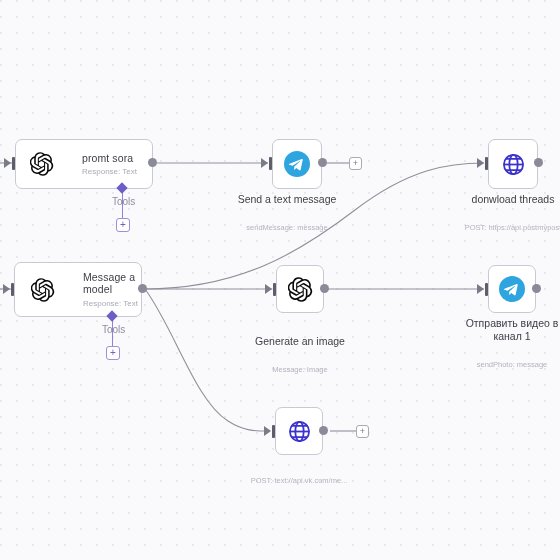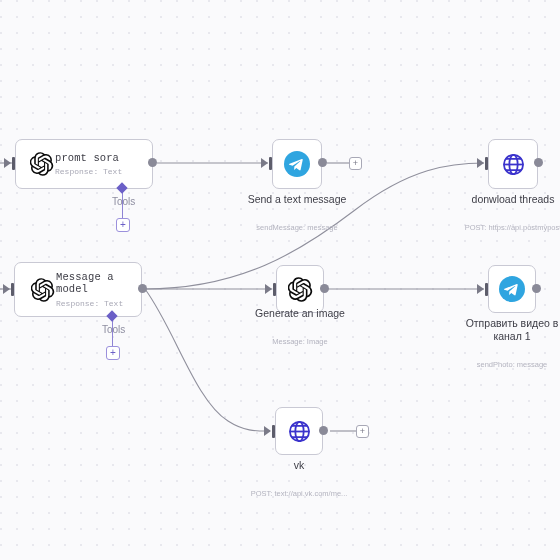--- a/index.html
+++ b/index.html
@@ -32,22 +32,21 @@
     box-sizing: border-box;
     background: #fff;
     border: 1px solid #c9c9d4;
     border-radius: 7px;
     display: flex;
     align-items: center;
     z-index: 3;
   }
   .node.wide {
     padding-left: 14px;
-    gap: 1px;
-    font-family: Liberation Mono, monospace;
+    gap: 28px;
   }
   .node.square {
     justify-content: center;
   }
   .node-icon {
     flex: 0 0 auto;
     display: flex;
     align-items: center;
     justify-content: center;
   }
@@ -216,21 +215,21 @@
       <svg width="26" height="26" viewBox="0 0 26 26">
         <circle cx="13" cy="13" r="13" fill="#2fa5e0"></circle>
         <path d="M5.6 12.7l12.2-4.7c.57-.2 1.07.14.88 1l.01-.01-2.08 9.8c-.15.7-.57.87-1.15.54l-3.18-2.35-1.53 1.48c-.17.17-.31.31-.63.31l.22-3.24 5.9-5.33c.26-.23-.06-.36-.4-.14l-7.29 4.59-3.14-.98c-.68-.22-.7-.68.14-1z" fill="#fff"></path>
       </svg>
     </span>
   </div>
   <div class="in-bar" style="left:269px; top:157px;"></div>
   <div class="in-arrow" style="left:261px; top:158px;"></div>
   <div class="out-dot" style="left:318px; top:158px;"></div>
   <div class="plus-btn" style="left:349px; top:157px;">+</div>
-  <div class="caption" style="left:237px; top:193px; width:120px;">
+  <div class="caption" style="left:227px; top:193px; width:120px;">
     <div class="caption-title">Send a text message</div>
     <div class="caption-sub">sendMessage: message</div>
   </div>
 
   <div class="node square" style="left:488px; top:139px; width:50px; height:50px;">
     <span class="node-icon">
       <svg width="25" height="25" viewBox="0 0 24 24" fill="none" stroke="#3b33cc" stroke-width="1.7">
         <circle cx="12" cy="12" r="9.2"></circle>
         <ellipse cx="12" cy="12" rx="4" ry="9.2"></ellipse>
         <line x1="2.8" y1="12" x2="21.2" y2="12"></line>
@@ -270,21 +269,21 @@
   <div class="node square" style="left:276px; top:265px; width:48px; height:48px;">
     <span class="node-icon">
       <svg width="25" height="25" viewBox="0 0 24 24" fill="#0b0b0b">
         <path d="M21.6 9.82a5.9 5.9 0 0 0-.5-4.84 5.96 5.96 0 0 0-6.42-2.86A5.9 5.9 0 0 0 10.23.2 5.96 5.96 0 0 0 4.55 4.32a5.9 5.9 0 0 0-3.94 2.86 5.96 5.96 0 0 0 .73 6.99 5.9 5.9 0 0 0 .5 4.84 5.96 5.96 0 0 0 6.42 2.86 5.9 5.9 0 0 0 4.45 1.98 5.96 5.96 0 0 0 5.69-4.13 5.9 5.9 0 0 0 3.94-2.86 5.96 5.96 0 0 0-.74-6.99zm-8.89 12.42a4.42 4.42 0 0 1-2.84-1.02l.14-.08 4.72-2.72a.77.77 0 0 0 .39-.67v-6.65l2 1.15a.07.07 0 0 1 .04.05v5.5a4.44 4.44 0 0 1-4.45 4.44zM3.15 18.15a4.41 4.41 0 0 1-.53-2.97l.14.08 4.72 2.73a.77.77 0 0 0 .77 0l5.77-3.33v2.3a.07.07 0 0 1-.03.06l-4.77 2.76a4.45 4.45 0 0 1-6.07-1.63zM1.91 7.87a4.42 4.42 0 0 1 2.3-1.94v5.6a.76.76 0 0 0 .38.66l5.75 3.32-2 1.15a.07.07 0 0 1-.06 0L3.51 13.9a4.45 4.45 0 0 1-1.6-6.06zm16.4 3.81l-5.77-3.34 2-1.15a.07.07 0 0 1 .06 0l4.77 2.76a4.44 4.44 0 0 1-.68 8.01v-5.61a.77.77 0 0 0-.38-.67zm1.99-3l-.14-.09-4.71-2.75a.77.77 0 0 0-.78 0L8.9 9.17v-2.3a.07.07 0 0 1 .03-.06l4.77-2.75a4.45 4.45 0 0 1 6.6 4.6zM7.81 12.78l-2-1.15a.07.07 0 0 1-.04-.06V6.08a4.45 4.45 0 0 1 7.29-3.41l-.14.08L8.2 5.47a.77.77 0 0 0-.39.67zm1.09-2.35L11.47 8.95l2.58 1.48v2.97l-2.57 1.48-2.58-1.48z"></path>
       </svg>
     </span>
   </div>
   <div class="in-bar" style="left:273px; top:283px;"></div>
   <div class="in-arrow" style="left:265px; top:284px;"></div>
   <div class="out-dot" style="left:320px; top:284px;"></div>
-  <div class="caption" style="left:240px; top:307px; width:120px;">
+  <div class="caption" style="left:240px; top:335px; width:120px;">
     <div class="caption-title">Generate an image</div>
     <div class="caption-sub">Message: Image</div>
   </div>
 
   <div class="node square" style="left:488px; top:265px; width:48px; height:48px;">
     <span class="node-icon">
       <svg width="26" height="26" viewBox="0 0 26 26">
         <circle cx="13" cy="13" r="13" fill="#2fa5e0"></circle>
         <path d="M5.6 12.7l12.2-4.7c.57-.2 1.07.14.88 1l.01-.01-2.08 9.8c-.15.7-.57.87-1.15.54l-3.18-2.35-1.53 1.48c-.17.17-.31.31-.63.31l.22-3.24 5.9-5.33c.26-.23-.06-.36-.4-.14l-7.29 4.59-3.14-.98c-.68-.22-.7-.68.14-1z" fill="#fff"></path>
       </svg>
@@ -307,17 +306,16 @@
         <line x1="4.3" y1="6.6" x2="19.7" y2="6.6"></line>
         <line x1="4.3" y1="17.4" x2="19.7" y2="17.4"></line>
       </svg>
     </span>
   </div>
   <div class="in-bar" style="left:272px; top:425px;"></div>
   <div class="in-arrow" style="left:264px; top:426px;"></div>
   <div class="out-dot" style="left:319px; top:426px;"></div>
   <div class="plus-btn" style="left:356px; top:425px;">+</div>
   <div class="caption" style="left:239px; top:459px; width:120px;">
-    <div class="caption-title">vk</div>
     <div class="caption-sub">POST: text://api.vk.com/me...</div>
   </div>
 
 </div>
 
 </body></html>

